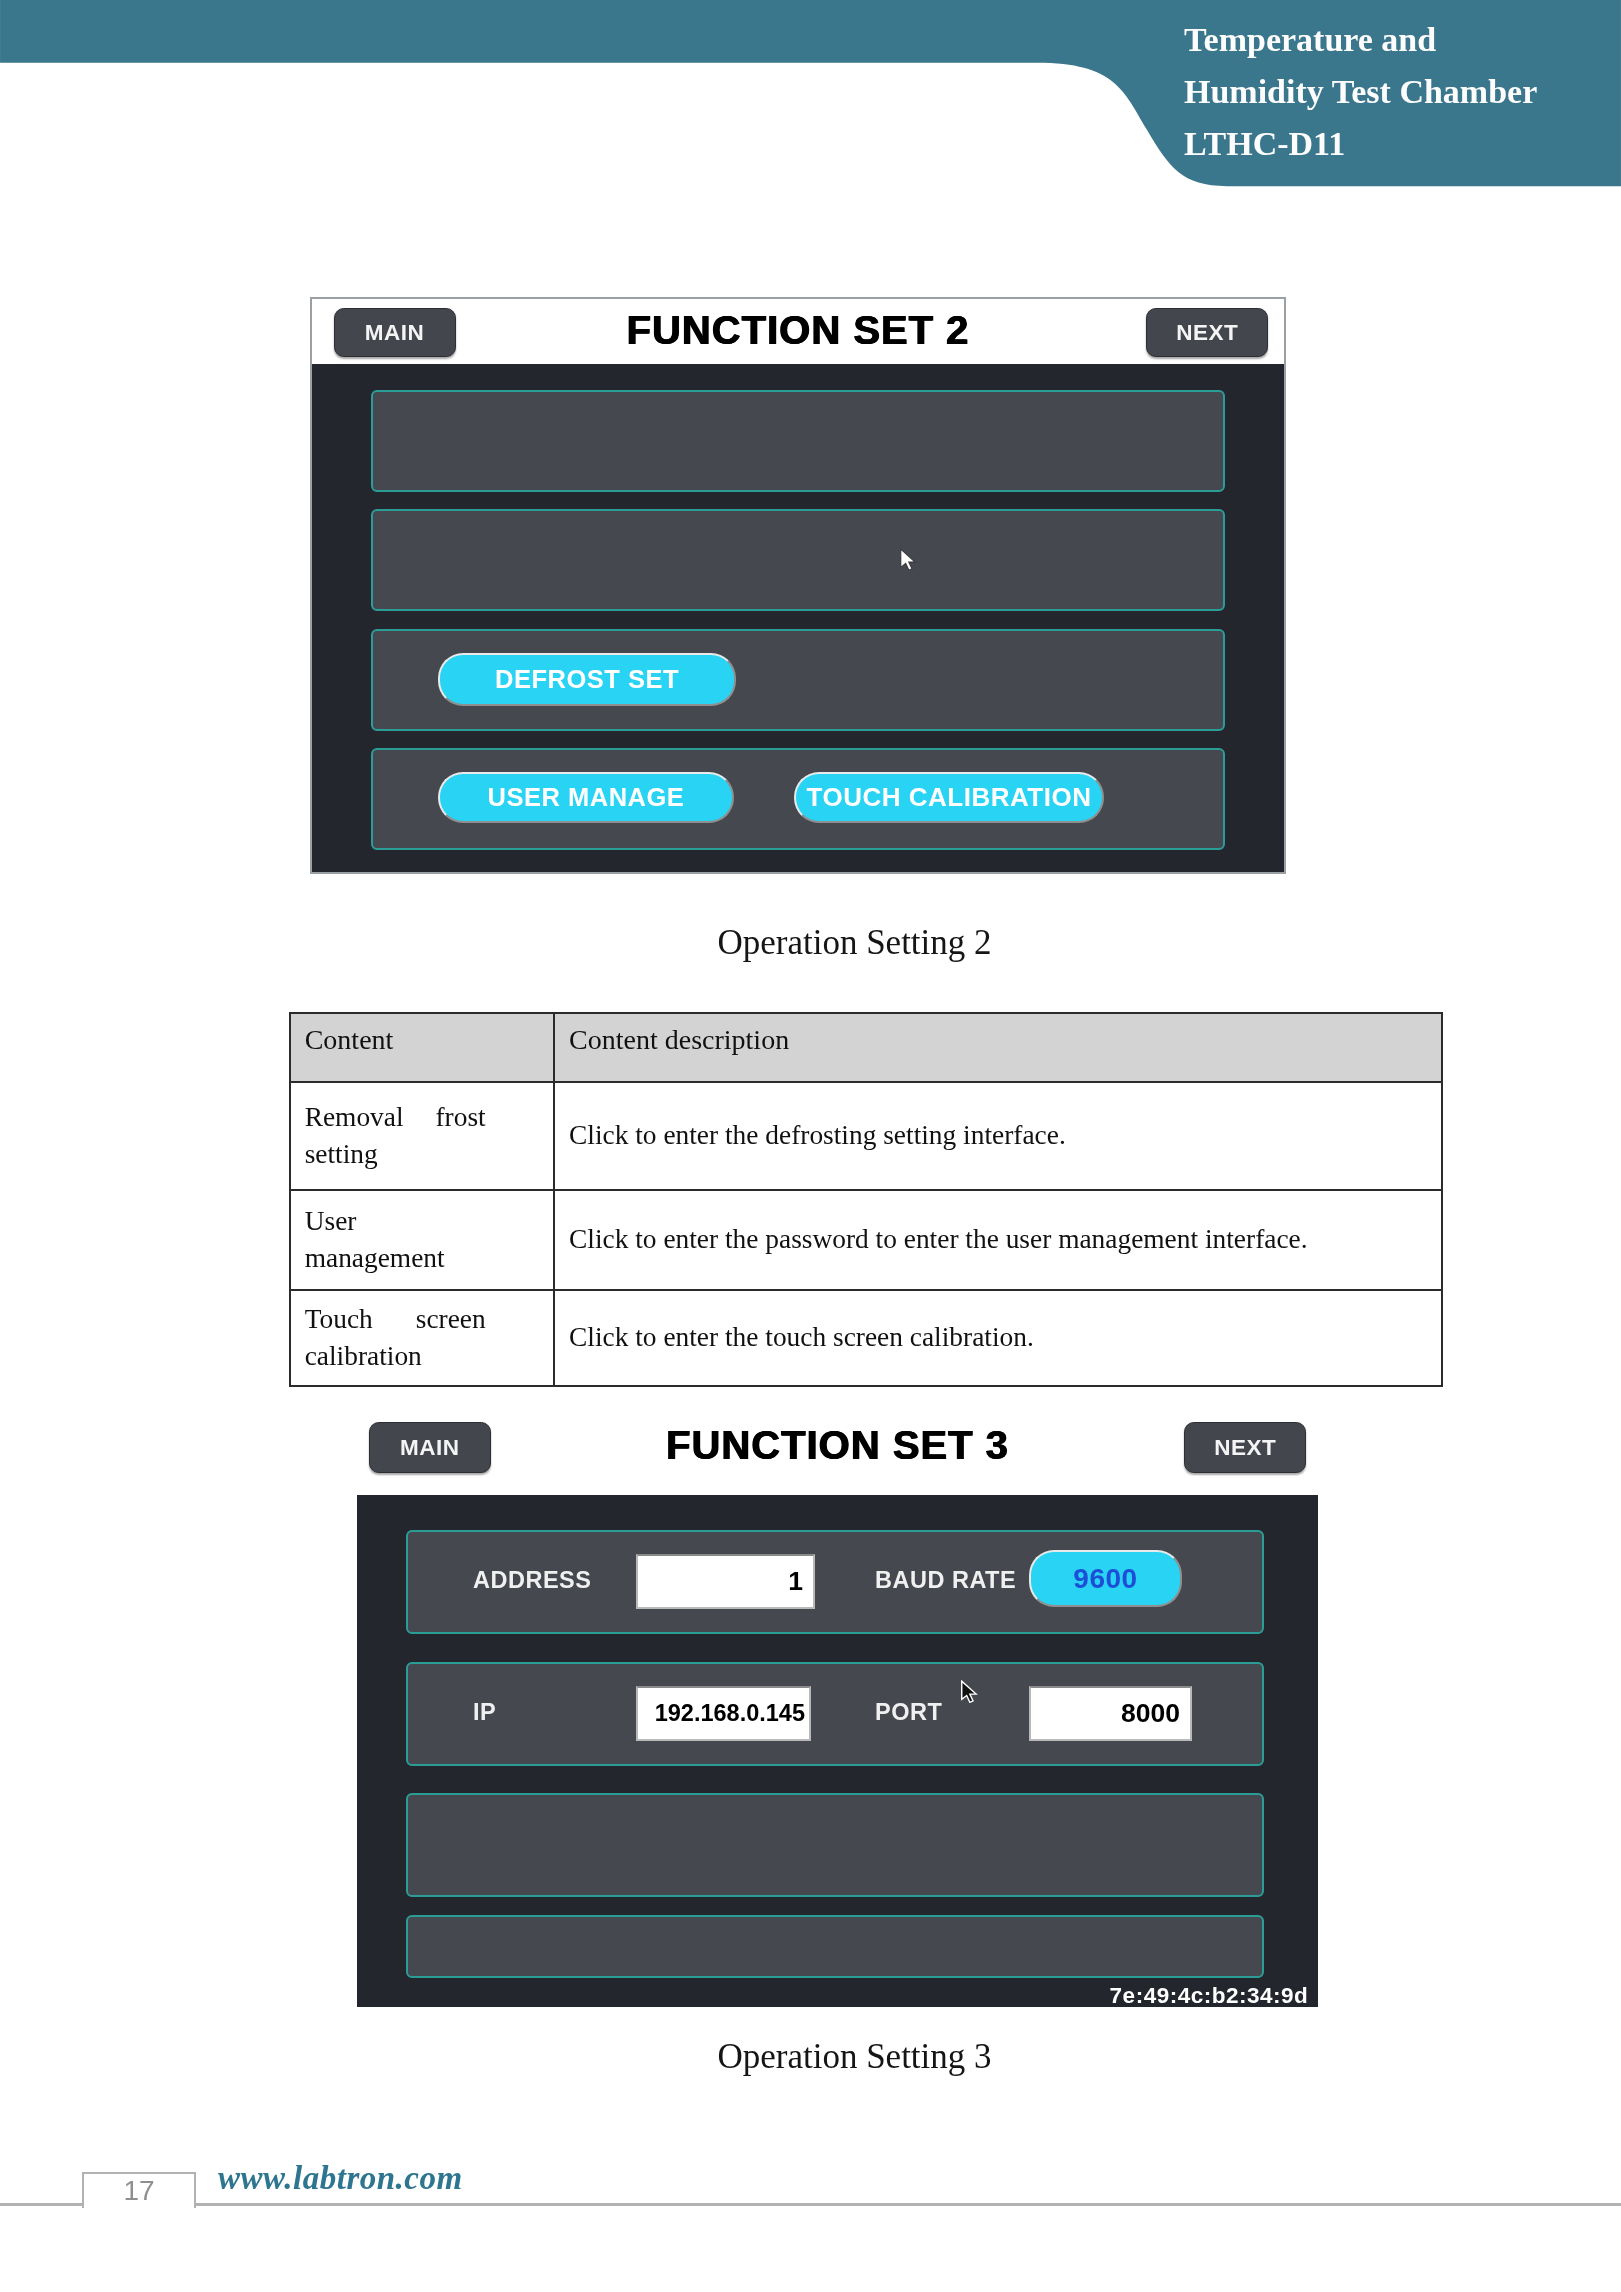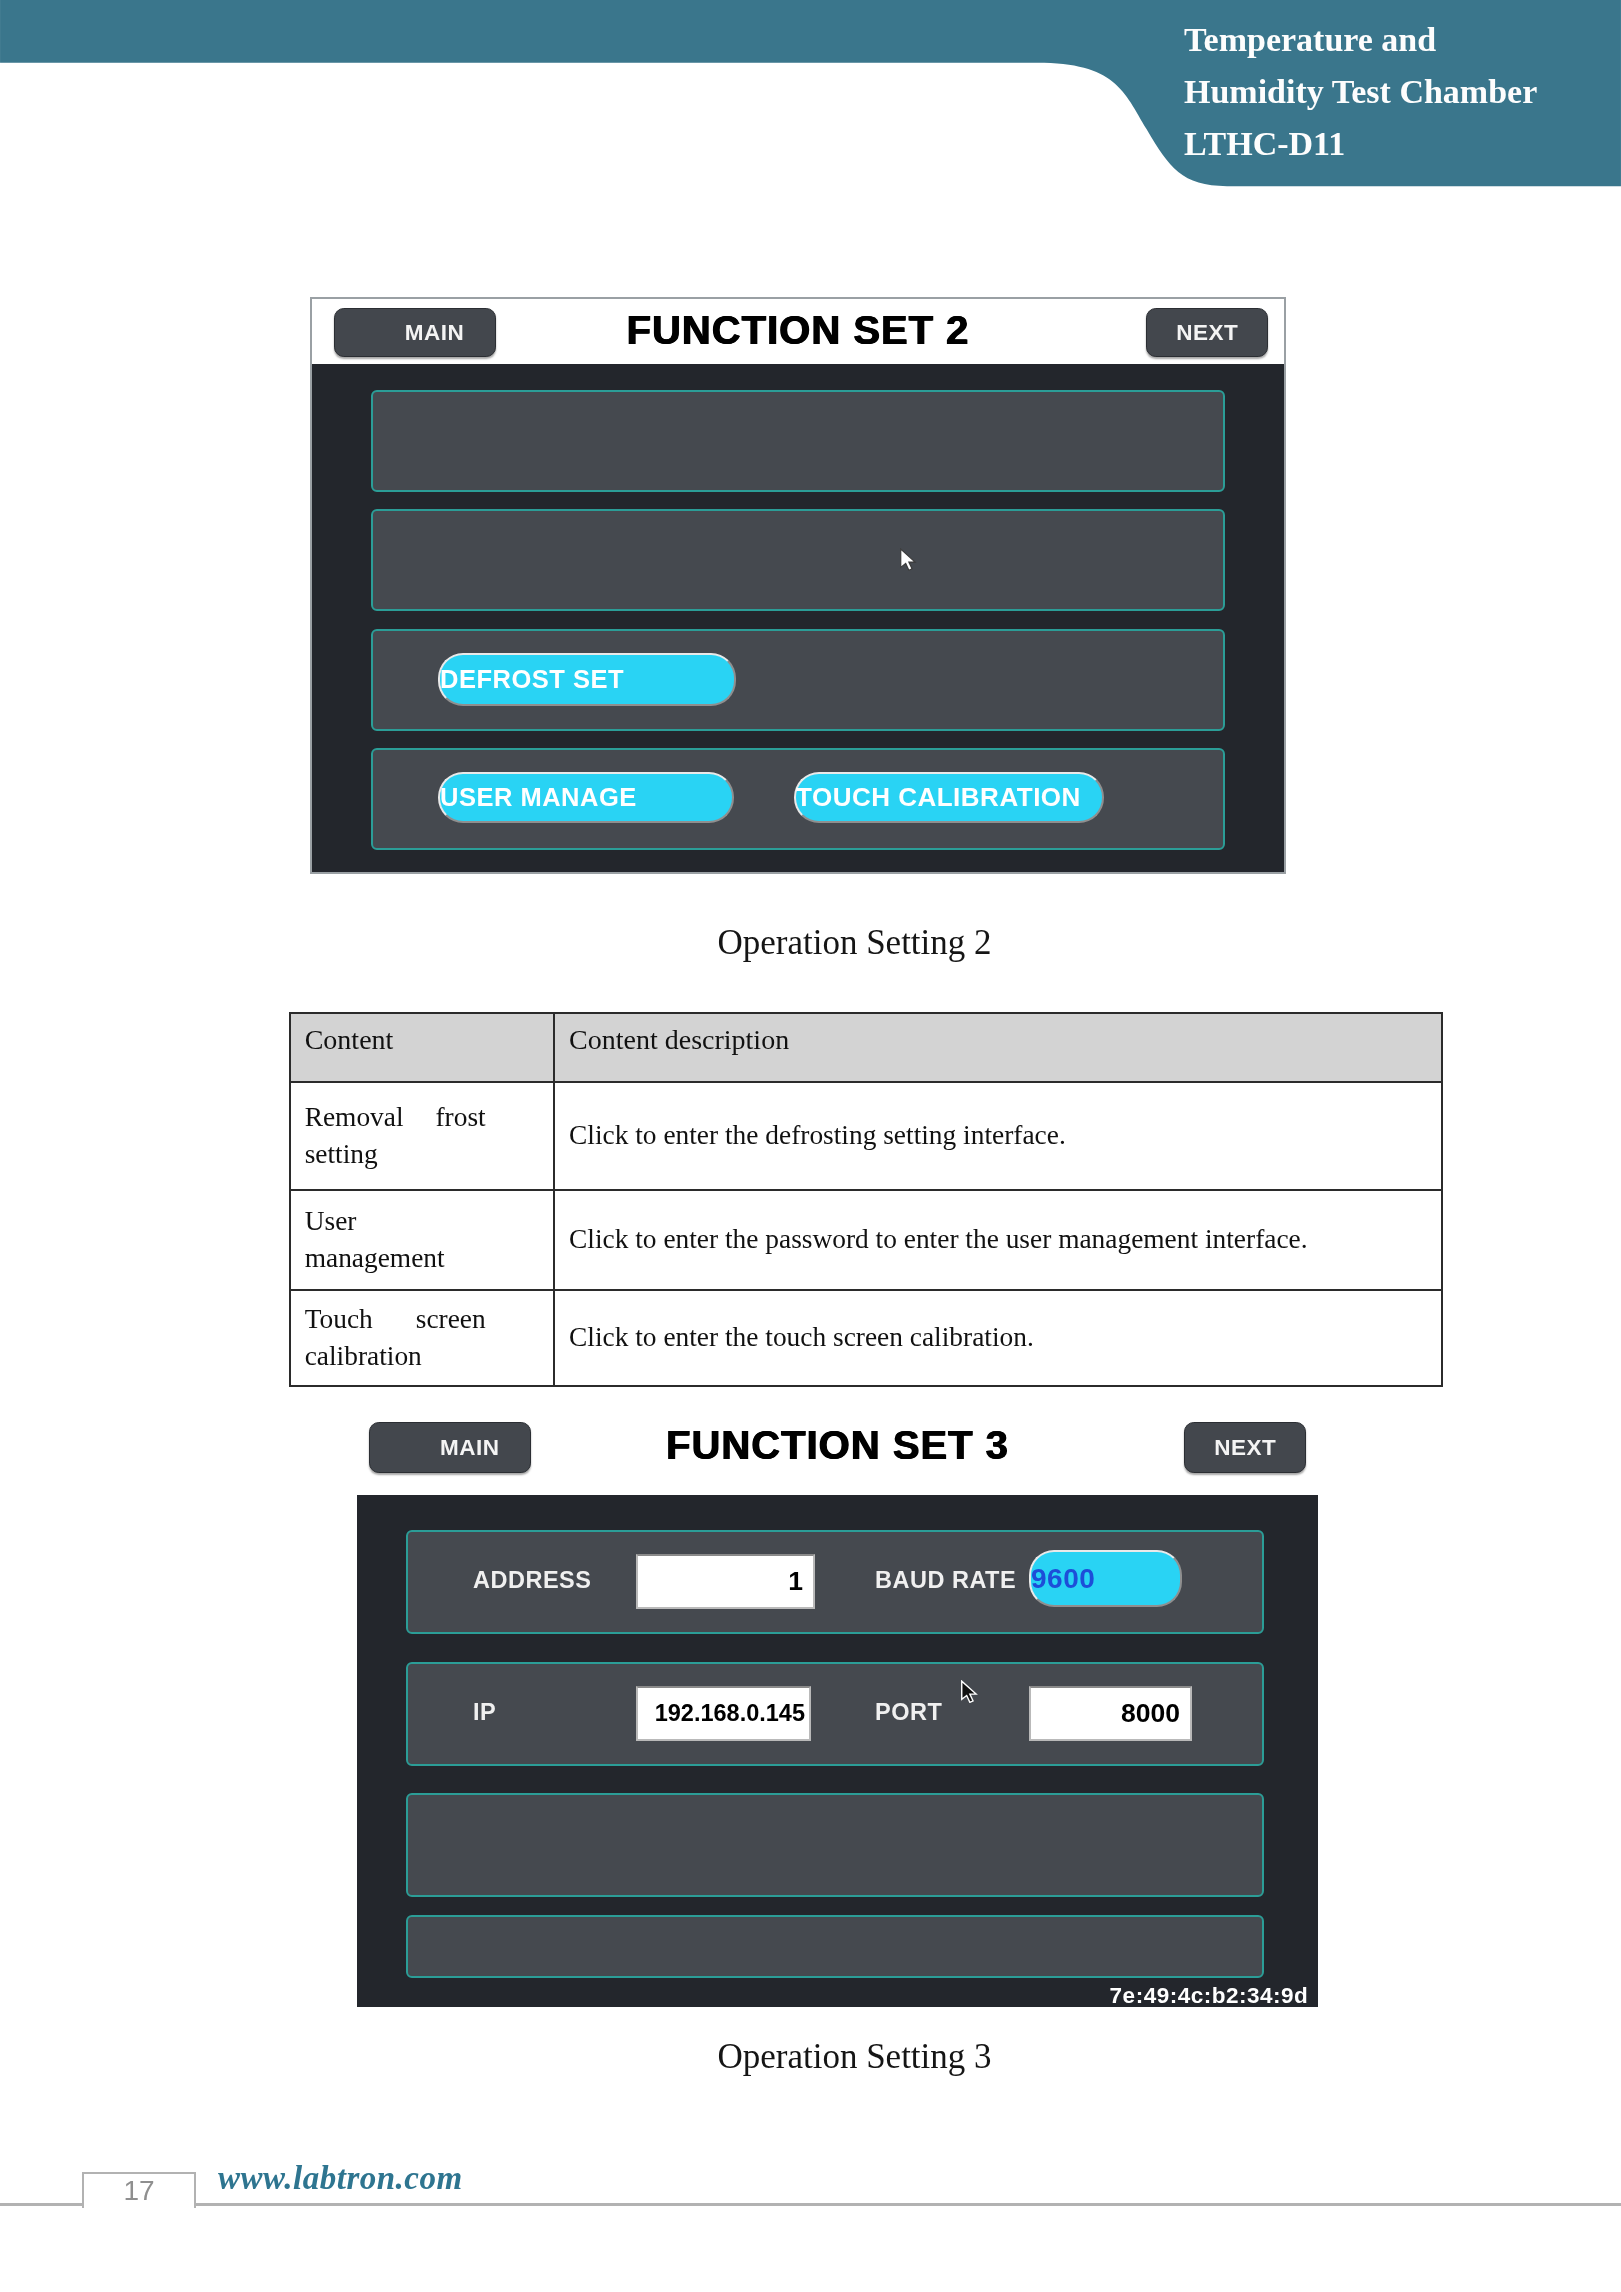--- a/index.html
+++ b/index.html
@@ -24,33 +24,33 @@
   .ss-title{position:absolute;left:0;right:0;top:0;text-align:center;
     font-family:"Liberation Sans",sans-serif;font-weight:bold;color:#000;
     font-size:40px;letter-spacing:1px;text-shadow:0.6px 0 0 #000,-0.6px 0 0 #000;}
   .ss1 .ss-title{line-height:63px;}
   .ss2 .ss-title{line-height:65px;}
   .navbtn{position:absolute;background:#43474d;border:1px solid #2b2e33;border-radius:9.8px;
     color:#f4f4f4;font-family:"Liberation Sans",sans-serif;font-weight:bold;font-size:22.5px;
     text-align:center;letter-spacing:0.5px;box-shadow:0 2px 2px rgba(0,0,0,0.35);}
   .ss1 .navbtn{top:8.8px;width:120px;height:47px;line-height:47px;}
   .ss2 .navbtn{top:8.8px;width:120px;height:49px;line-height:49px;}
-  .navbtn.main{left:21.6px;padding-left:40px;}
+  .navbtn.main{left:21.6px;}
   .ss2 .navbtn.main{left:11.8px;}
   .navbtn.next{right:15.7px;}
   .ss2 .navbtn.next{right:11.8px;}
   .ss-body{position:absolute;left:0;right:0;background:#23262c;}
   .ss1 .ss-body{top:65px;bottom:0;}
   .ss2 .ss-body{top:82px;height:512px;padding-left:40px;}
   .ui-row{position:absolute;background:#45494f;border:2px solid #2b9d97;border-radius:5.9px;}
   .ss1 .ui-row{left:59px;right:59px;height:98px;}
   .ss2 .ui-row{left:49px;right:54px;height:100px;}
 
   .cyanbtn{position:absolute;background:#29d3f4;color:#ffffff;
-    font-family:"Liberation Sans",sans-serif;font-weight:bold;font-size:25.5px;text-align:left;
+    font-family:"Liberation Sans",sans-serif;font-weight:bold;font-size:25.5px;text-align:center;
     border-style:solid;border-width:2.9px;border-color:#e9e9e9 #8f8f8f #8f8f8f #e9e9e9;
     letter-spacing:0.5px;border-radius:25px;}
 
   .ui-label{position:absolute;color:#f0f0f0;font-family:"Liberation Sans",sans-serif;
     font-weight:bold;font-size:23.5px;letter-spacing:0.5px;}
   .ui-input{position:absolute;background:#ffffff;border:2px solid #b9b9b9;border-top-color:#8a8a8a;
     color:#000;font-family:"Liberation Sans",sans-serif;font-weight:bold;text-align:right;}
   .cursor{position:absolute;}
   .mac{position:absolute;right:9.8px;bottom:-2px;color:#ffffff;
     font-family:"Liberation Sans",sans-serif;font-weight:bold;font-size:22.5px;letter-spacing:0.5px;}

